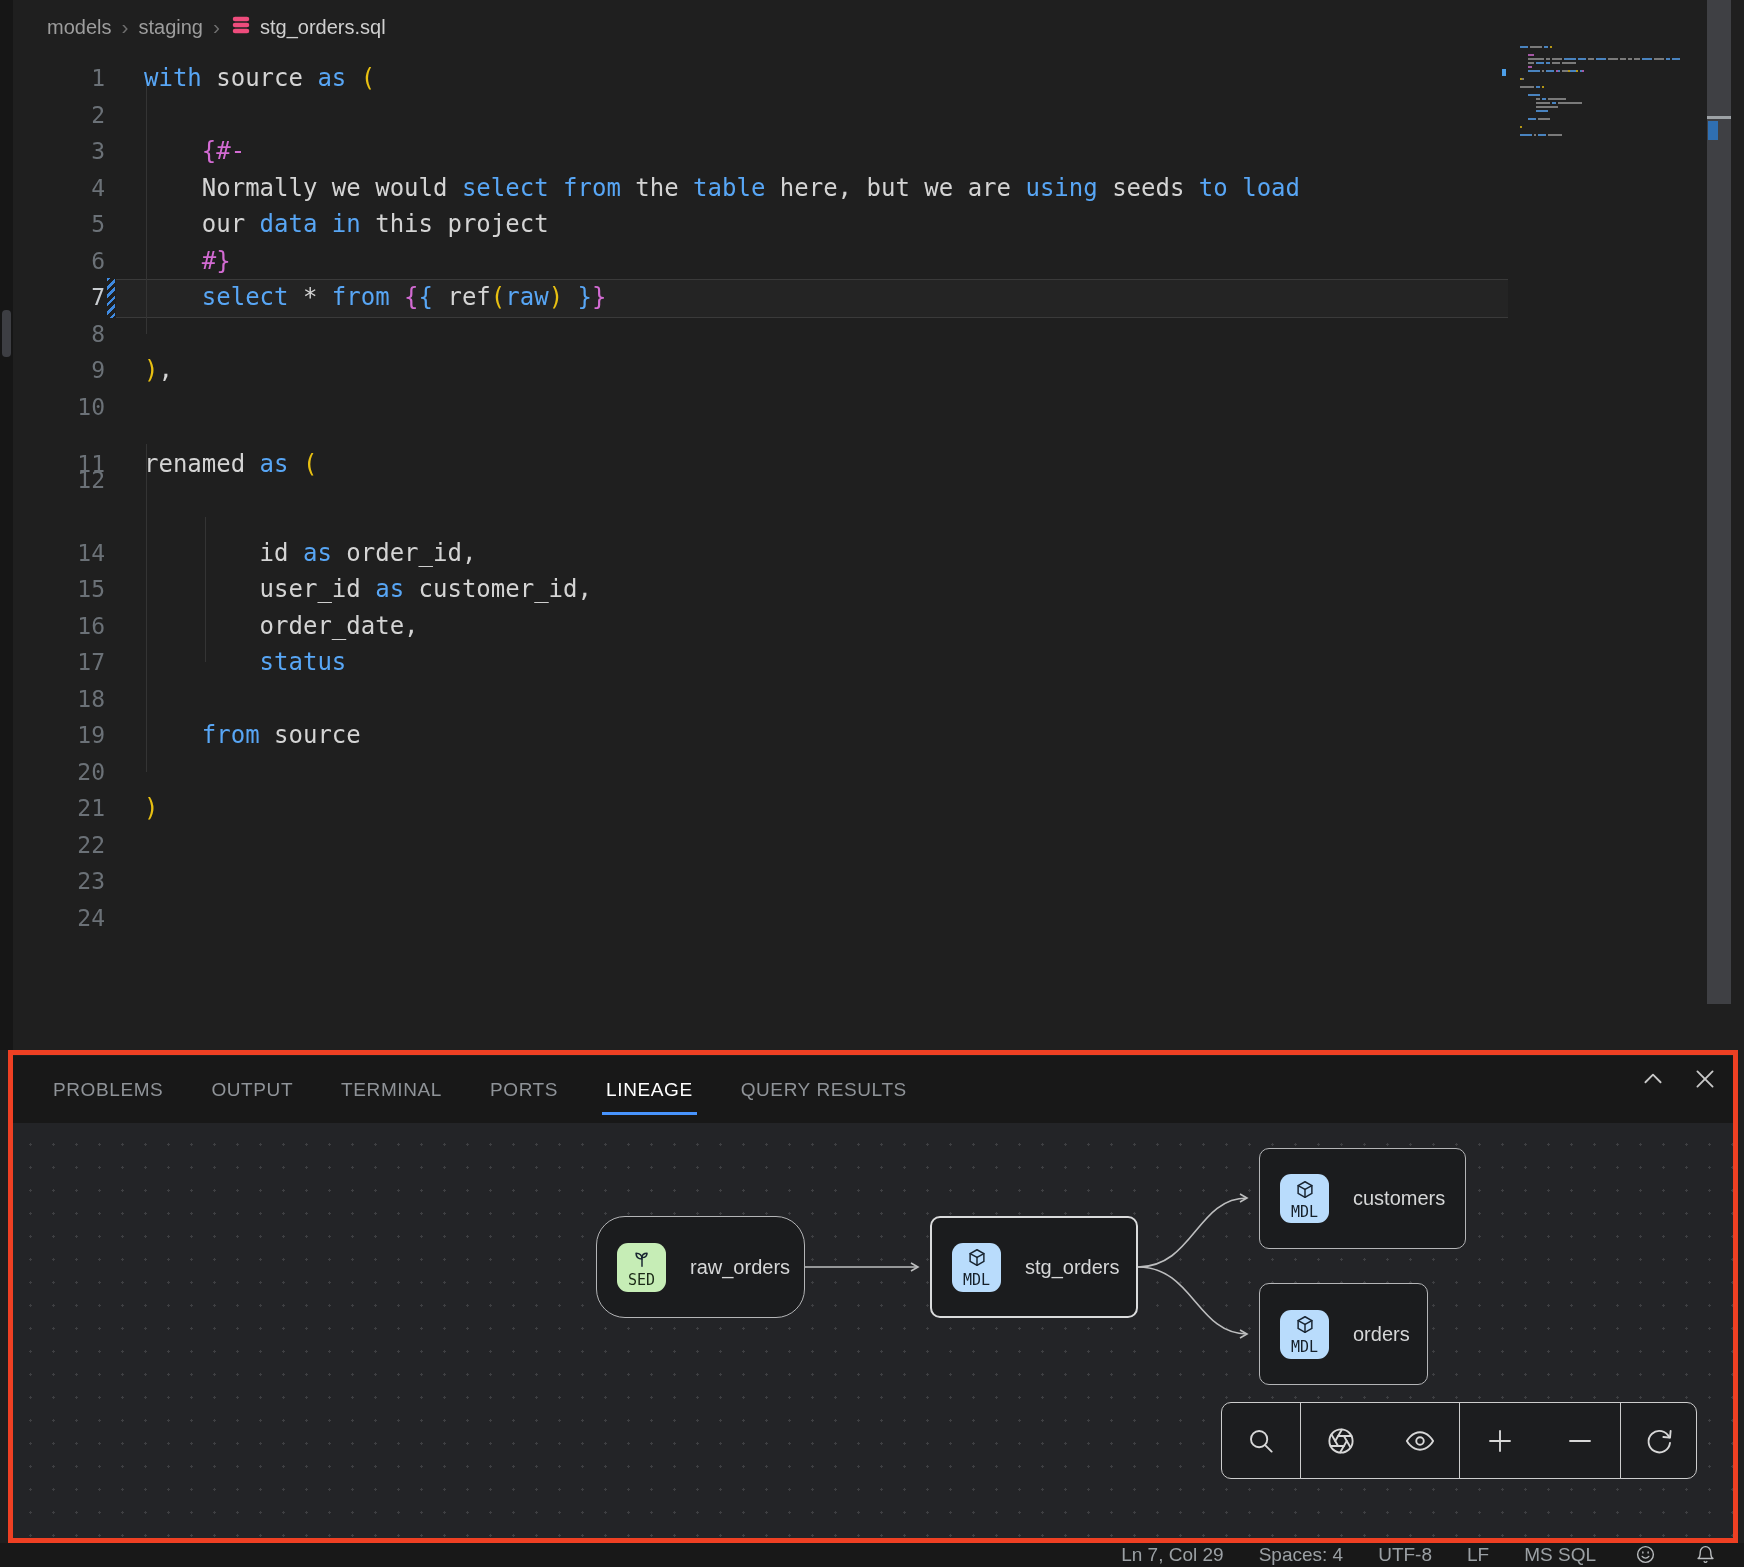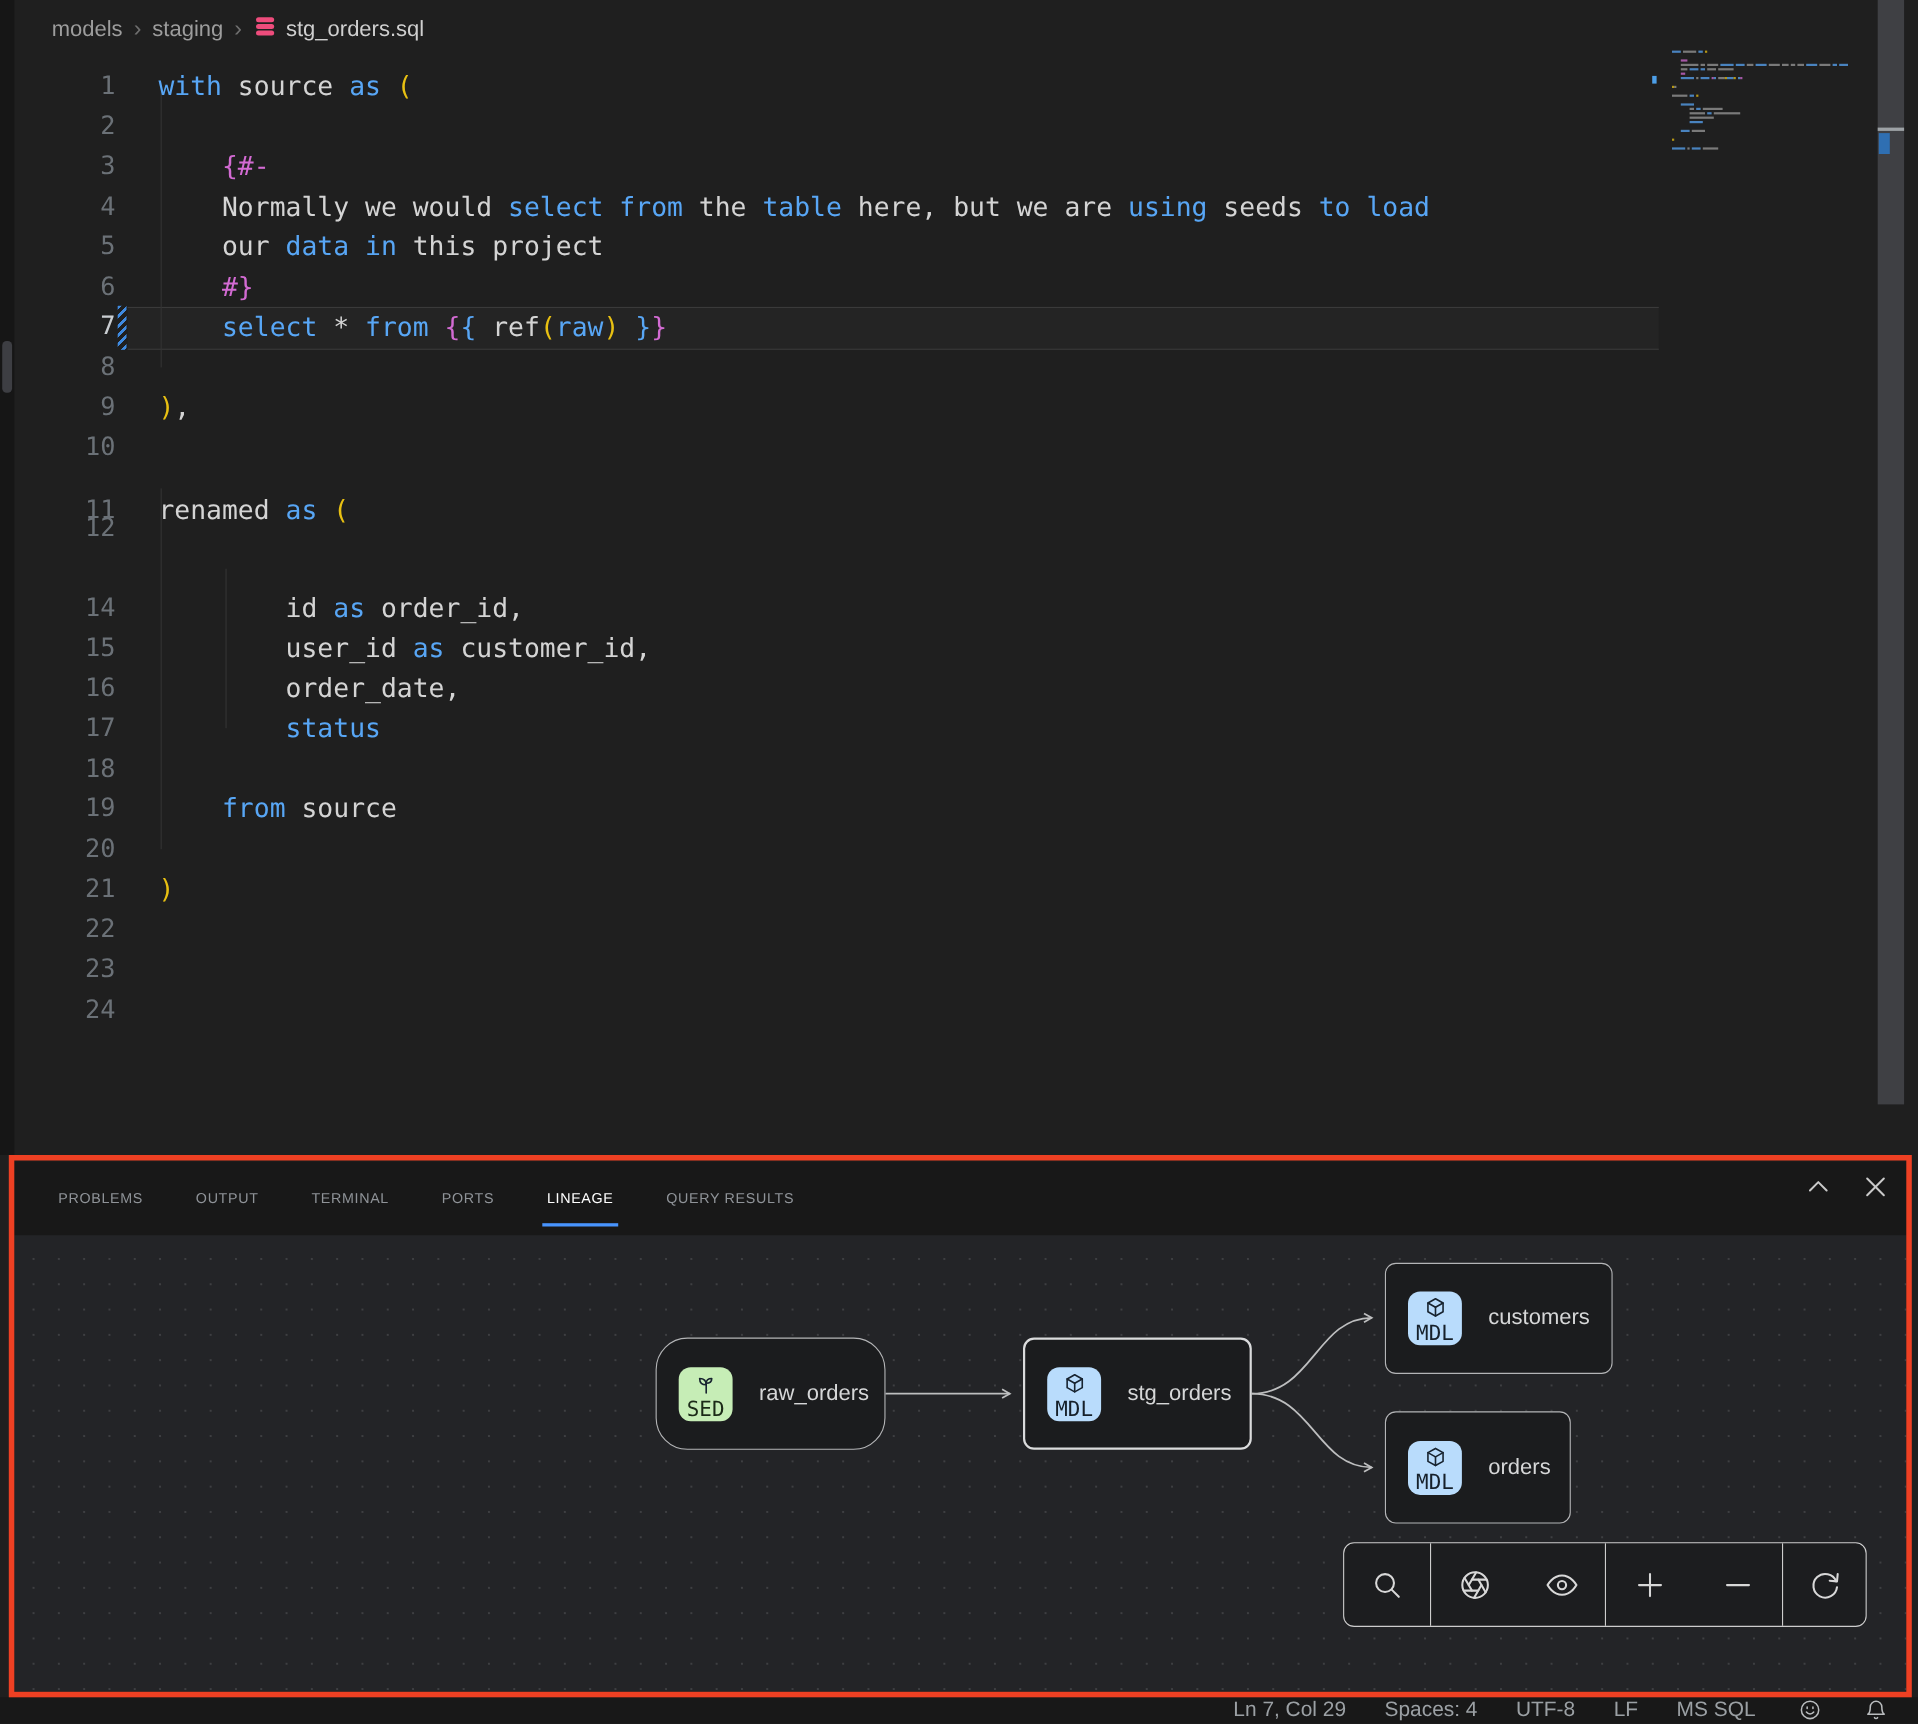--- a/index.html
+++ b/index.html
@@ -34,41 +34,41 @@
   .minimap{position:absolute;left:1507px;top:0px;width:200px;height:130px;}
   .mm-bar{position:absolute;height:2.4px;opacity:.75;}
   .mm-mod{position:absolute;left:1502px;top:69px;width:4px;height:7px;background:#4d9fe8;}
   .overview-ruler{position:absolute;left:1707px;top:0px;width:24px;height:1004px;background:#3f4044;}
   .ovr-cursor{position:absolute;left:1707px;top:116px;width:24px;height:3px;background:#9da2a6;}
   .ovr-mod{position:absolute;left:1708px;top:121px;width:10px;height:19px;background:#2f6fb2;}
 
   
   .panel-tabs{position:absolute;left:13px;top:1056px;width:1720px;height:67px;background:#181818;
               display:flex;align-items:center;gap:48px;padding-left:40px;box-sizing:border-box;}
-  .ptab{font-size:13px;letter-spacing:.6px;color:#8f9398;position:relative;cursor:pointer;
+  .ptab{font-size:19px;letter-spacing:.6px;color:#8f9398;position:relative;cursor:pointer;
         height:100%;display:flex;align-items:center;}
   .ptab.active{color:#ffffff;}
   .ptab.active::after{content:"";position:absolute;left:-4px;right:-4px;bottom:8px;height:3px;background:#4894fe;}
   .panel-actions{position:absolute;top:1066px;right:26px;display:flex;gap:26px;align-items:center;}
   .panel-actions svg{display:block;}
 
   
   .canvas{position:absolute;left:13px;top:1123px;width:1720px;height:415px;background:#232427;
           background-image:radial-gradient(circle,#3e3f42 1.2px,transparent 1.4px);
           background-size:23px 23px;background-position:6px 10px;}
   .edges{position:absolute;left:0;top:0;width:100%;height:100%;}
   .lnode{position:absolute;background:#1b1c1e;border:1.5px solid #b4b5b7;border-radius:10px;
          display:flex;align-items:center;gap:24px;padding-left:20px;box-sizing:border-box;cursor:pointer;}
   .lnode.emph{border-color:#dadbdc;border-width:2px;}
   .lnode .nlabel{font-size:20px;color:#d6d7d8;}
   .badge{width:49px;height:49px;border-radius:11px;display:flex;flex-direction:column;
          align-items:center;justify-content:center;flex:0 0 auto;}
   .badge.seed{background:#c6edb6;}
   .badge.model{background:#b9dcfc;}
-  .badge .btxt{font-family:"DejaVu Sans Mono",monospace;font-size:19px;color:#16202a;line-height:13px;margin-top:1px;}
+  .badge .btxt{font-family:"DejaVu Sans Mono",monospace;font-size:15px;color:#16202a;line-height:13px;margin-top:1px;}
   .badge.seed .btxt{color:#1b2a17;}
 
   .graph-toolbar{position:absolute;left:1208px;top:279px;width:476px;height:77px;background:#1c1d1f;
       border:1.5px solid #cdcdcd;border-radius:10px;display:flex;box-sizing:border-box;}
   .gt-group{display:flex;align-items:center;justify-content:space-around;height:100%;box-sizing:border-box;}
   .gt-group + .gt-group{border-left:1.5px solid #cdcdcd;}
   .gt-btn{display:flex;align-items:center;justify-content:center;width:100%;height:100%;cursor:pointer;}
 
   
   .annotation-box{position:absolute;left:8px;top:1050px;width:1730px;height:493px;

